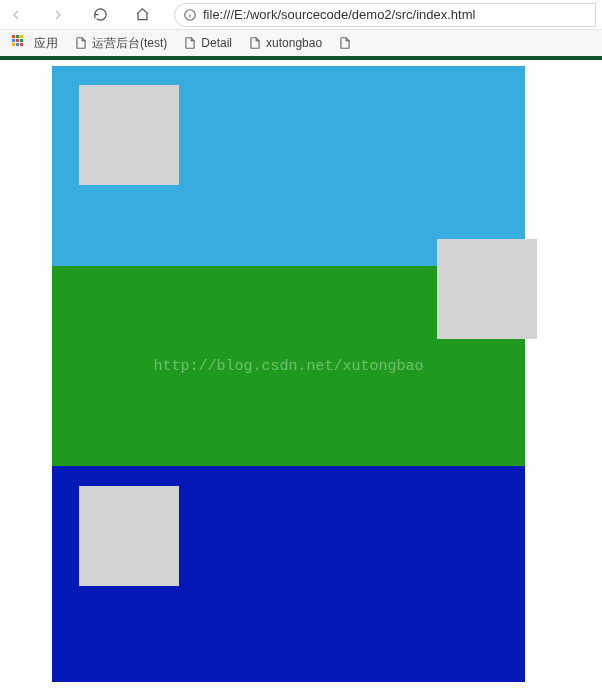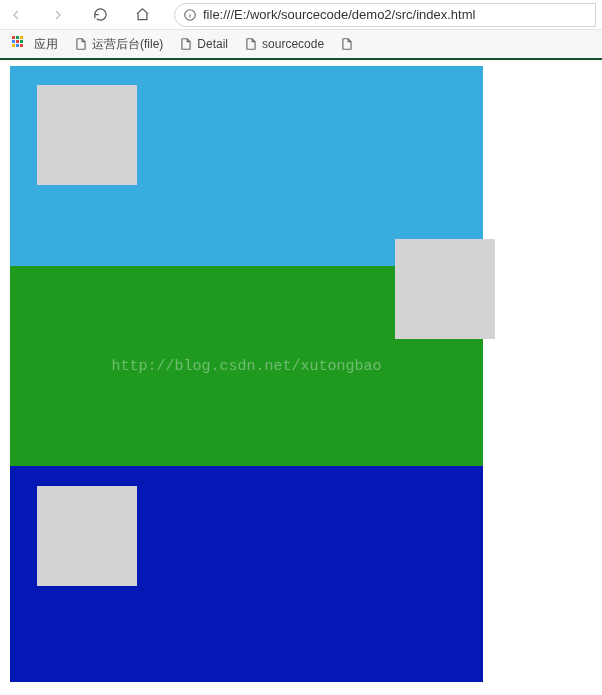--- a/index.html
+++ b/index.html
@@ -4,31 +4,31 @@
 <style>
   * { margin: 0; padding: 0; box-sizing: border-box; }
   html, body { width: 602px; height: 695px; font-family: "Segoe UI", Arial, sans-serif; background: #fff; overflow: hidden; }
   
   .chrome { width: 602px; }
   .toolbar { display: flex; align-items: center; height: 30px; padding: 0 6px; gap: 22px; border-bottom: 1px solid #e5e5e5; background: #fff; }
   .nav-btn { width: 20px; height: 20px; display: flex; align-items: center; justify-content: center; color: #5a5a5a; cursor: pointer; }
   .nav-btn.disabled { color: #bdbdbd; }
   .address { flex: 1; display: flex; align-items: center; height: 24px; border: 1px solid #d4d4d4; border-radius: 14px 0 0 14px; padding: 0 8px; gap: 6px; font-size: 13px; color: #333; overflow: hidden; white-space: nowrap; }
   .info-icon { width: 14px; height: 14px; color: #6b6b6b; flex-shrink:0;}
-  .bookbar { display: flex; align-items: center; height: 30px; padding: 0 6px; gap: 4px; border-bottom: 2px solid #14532d; background: #f7f7f7; font-size: 12px; color: #424242; }
+  .bookbar { display: flex; align-items: center; height: 30px; padding: 0 6px; gap: 4px; border-bottom: 4px solid #14532d; background: #f7f7f7; font-size: 12px; color: #424242; }
   .apps-icon { width: 16px; height: 16px; display: grid; grid-template-columns: repeat(3,3px); grid-auto-rows: 3px; gap: 1px; margin-right: 2px; }
   .apps-icon span:nth-child(1){background:#db4437;} .apps-icon span:nth-child(2){background:#0f9d58;} .apps-icon span:nth-child(3){background:#f4b400;}
   .apps-icon span:nth-child(4){background:#4285f4;} .apps-icon span:nth-child(5){background:#db4437;} .apps-icon span:nth-child(6){background:#0f9d58;}
   .apps-icon span:nth-child(7){background:#f4b400;} .apps-icon span:nth-child(8){background:#4285f4;} .apps-icon span:nth-child(9){background:#db4437;}
   .bm { display: flex; align-items: center; gap: 4px; padding: 0 6px; height: 22px; cursor:pointer;}
   .file-icon { width: 14px; height: 14px; color: #6b6b6b; }
   
   .viewport { position: relative; width: 602px; height: 635px; background: #fff; }
   .page { position: absolute; left: 10px; top: 6px; width: 473px; }
-  .band { position: relative; width: 473px; }
+  .band { position: relative; width: 473px; margin-left: 42px; }
   .band.sky   { height: 200px; background: #38acdf; }
   .band.green { height: 200px; background: #1f9a1f; }
   .band.blue  { height: 216px; background: #0418b5; }
   .box { position: absolute; width: 100px; height: 100px; background: #d3d3d3; }
   .box.a { left: 27px; top: 19px; }
   .box.b { right: -12px; top: -27px; }
   .box.c { left: 27px; top: 20px; }
   .watermark { position: absolute; left: 50%; top: 50%; transform: translate(-50%,-50%); font-family: "Courier New", monospace; font-size: 15px; color: rgba(255,255,255,0.35); white-space: nowrap; pointer-events: none; }
 </style>
 </head>
@@ -82,35 +82,35 @@
           <span></span>
           <span></span>
         </span>
       <span>应用</span>
     </div>
     <div class="bm">
       <svg class="file-icon" viewBox="0 0 24 24" width="14" height="14" fill="none" stroke="currentColor" stroke-width="2">
           <path d="M14 3H6a1 1 0 0 0-1 1v16a1 1 0 0 0 1 1h12a1 1 0 0 0 1-1V8z"></path>
           <polyline points="14 3 14 8 19 8"></polyline>
         </svg>
-      <span>运营后台(file)</span>
+      <span>运营后台(test)</span>
     </div>
     <div class="bm">
       <svg class="file-icon" viewBox="0 0 24 24" width="14" height="14" fill="none" stroke="currentColor" stroke-width="2">
           <path d="M14 3H6a1 1 0 0 0-1 1v16a1 1 0 0 0 1 1h12a1 1 0 0 0 1-1V8z"></path>
           <polyline points="14 3 14 8 19 8"></polyline>
         </svg>
       <span>Detail</span>
     </div>
     <div class="bm">
       <svg class="file-icon" viewBox="0 0 24 24" width="14" height="14" fill="none" stroke="currentColor" stroke-width="2">
           <path d="M14 3H6a1 1 0 0 0-1 1v16a1 1 0 0 0 1 1h12a1 1 0 0 0 1-1V8z"></path>
           <polyline points="14 3 14 8 19 8"></polyline>
         </svg>
-      <span>sourcecode</span>
+      <span>xutongbao</span>
     </div>
     <div class="bm">
       <svg class="file-icon" viewBox="0 0 24 24" width="14" height="14" fill="none" stroke="currentColor" stroke-width="2">
           <path d="M14 3H6a1 1 0 0 0-1 1v16a1 1 0 0 0 1 1h12a1 1 0 0 0 1-1V8z"></path>
           <polyline points="14 3 14 8 19 8"></polyline>
         </svg>
     </div>
   </div>
 </div>
 

